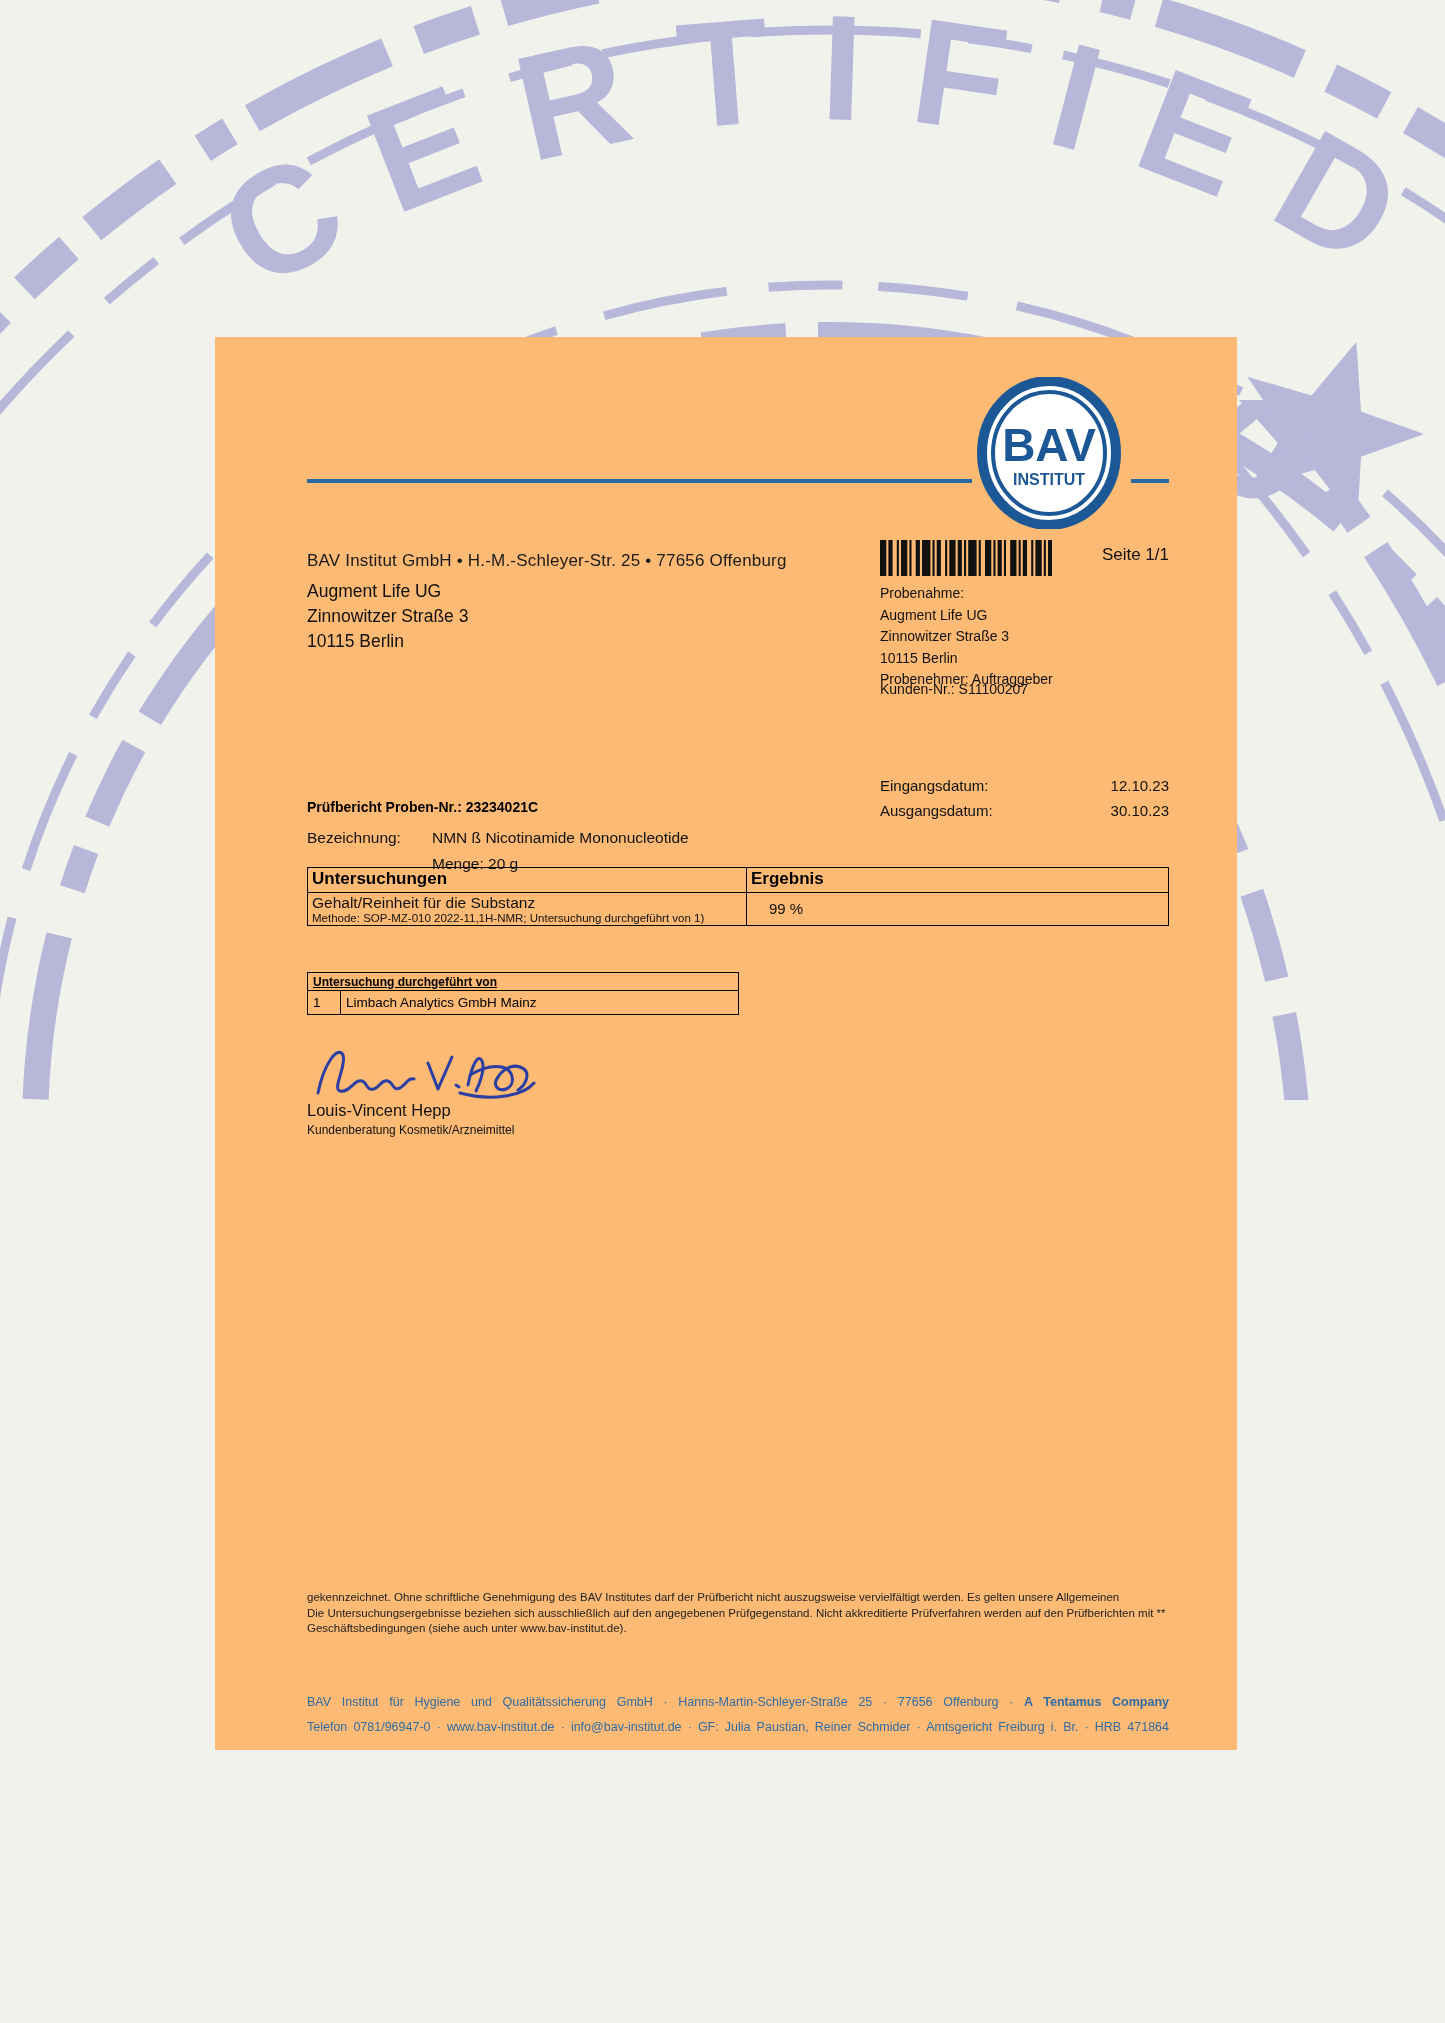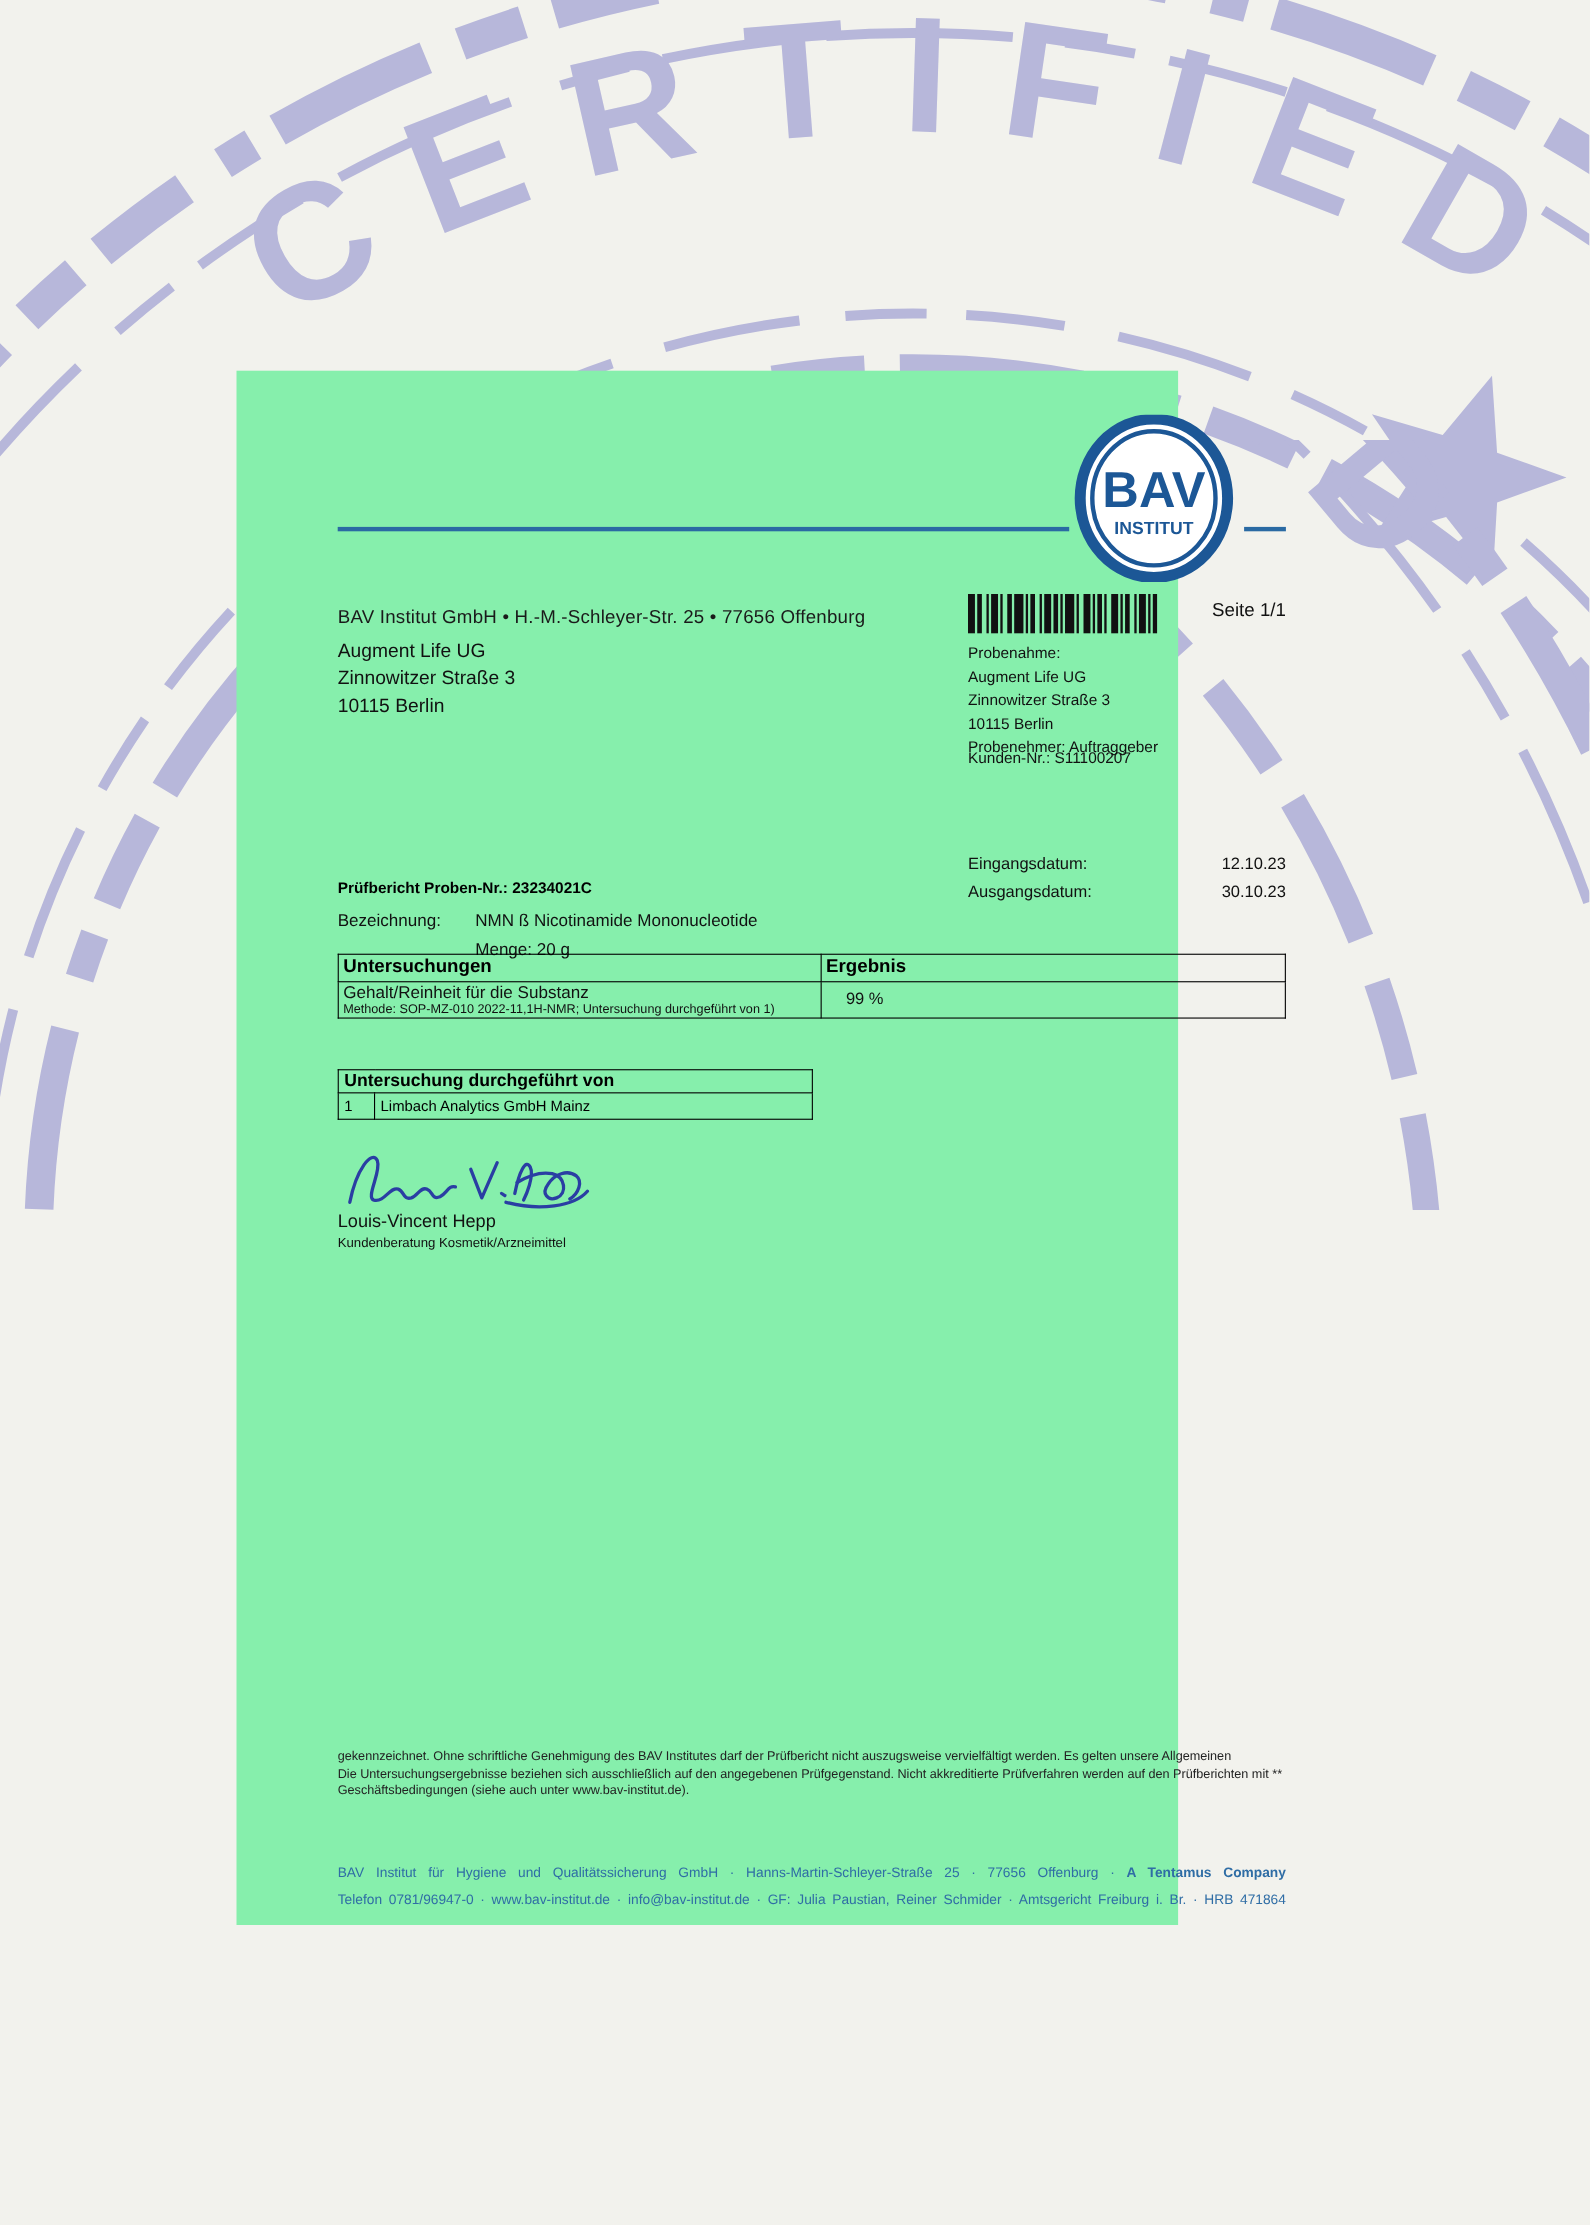--- a/index.html
+++ b/index.html
@@ -1,19 +1,19 @@
 <!DOCTYPE html>
 <html><head>
 <meta charset="utf-8">
 <style>
   html,body{margin:0;padding:0;}
   body{background:#f2f2ed;font-family:"Liberation Sans", sans-serif;}
   .canvas{position:relative;width:1445px;height:2023px;background:#f2f2ed;overflow:hidden;}
   .watermark{position:absolute;left:0;top:0;z-index:0;}
-  .page{position:absolute;left:215px;top:337px;width:856px;height:1413px;background:#86efac;z-index:1;}
+  .page{position:absolute;left:215px;top:337px;width:1022px;height:1413px;background:#fdba74;z-index:1;}
   .abs{position:absolute;}
   .blue-rule{background:#2a6aa3;height:4px;}
   .sender{font-size:17px;color:#1a1a1a;letter-spacing:.2px;}
   .recipient{font-size:17.5px;line-height:25px;color:#111;}
   .probe{font-size:14px;line-height:21.5px;color:#111;}
   .kunden{font-size:14px;color:#111;}
   .seite{font-size:17px;color:#111;text-align:right;}
   .dates-row{display:flex;justify-content:space-between;font-size:15px;color:#111;height:25px;}
   .report-title{font-size:14px;font-weight:bold;color:#000;}
   .bez-label{font-size:15.5px;color:#111;}
@@ -21,21 +21,21 @@
   table{border-collapse:collapse;}
   .results-table{width:862px;}
   .results-table th,.results-table td{border:1.5px solid #000;text-align:left;vertical-align:top;padding:1px 4px;}
   .results-table th{font-size:17px;font-weight:bold;height:22px;}
   .results-table .col1{width:430px;}
   .row-name{font-size:15.5px;color:#111;}
   .row-method{font-size:11.5px;color:#111;margin-top:0px;}
   .row-result{font-size:15px;padding:6px 0 0 18px;color:#111;}
   .perf-table{width:432px;}
   .perf-table th,.perf-table td{border:1.5px solid #000;text-align:left;padding:1px 5px;}
-  .perf-table th{font-size:16px;font-weight:bold;height:15px;}
+  .perf-table th{font-size:12px;font-weight:bold;height:15px;text-decoration:underline;}
   .perf-table td{font-size:13.5px;height:21px;}
   .perf-num{width:22px;text-align:center;}
   .sig-name{font-size:16.5px;color:#111;}
   .sig-role{font-size:12px;color:#111;}
   .legal{font-size:11.5px;line-height:15.5px;color:#222;width:862px;}
   .footer-line{width:862px;color:#2f6da5;font-size:12.5px;text-align:justify;text-align-last:justify;}
   .footer-bold{font-weight:bold;}
 </style>
 </head>
 <body>

